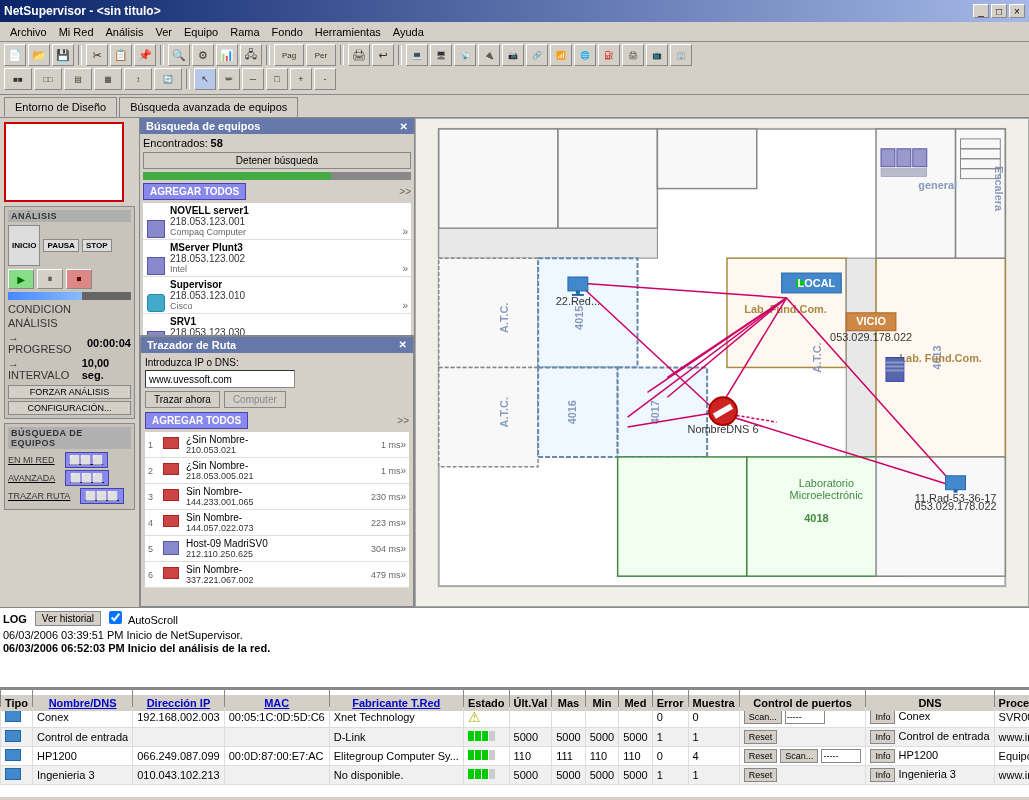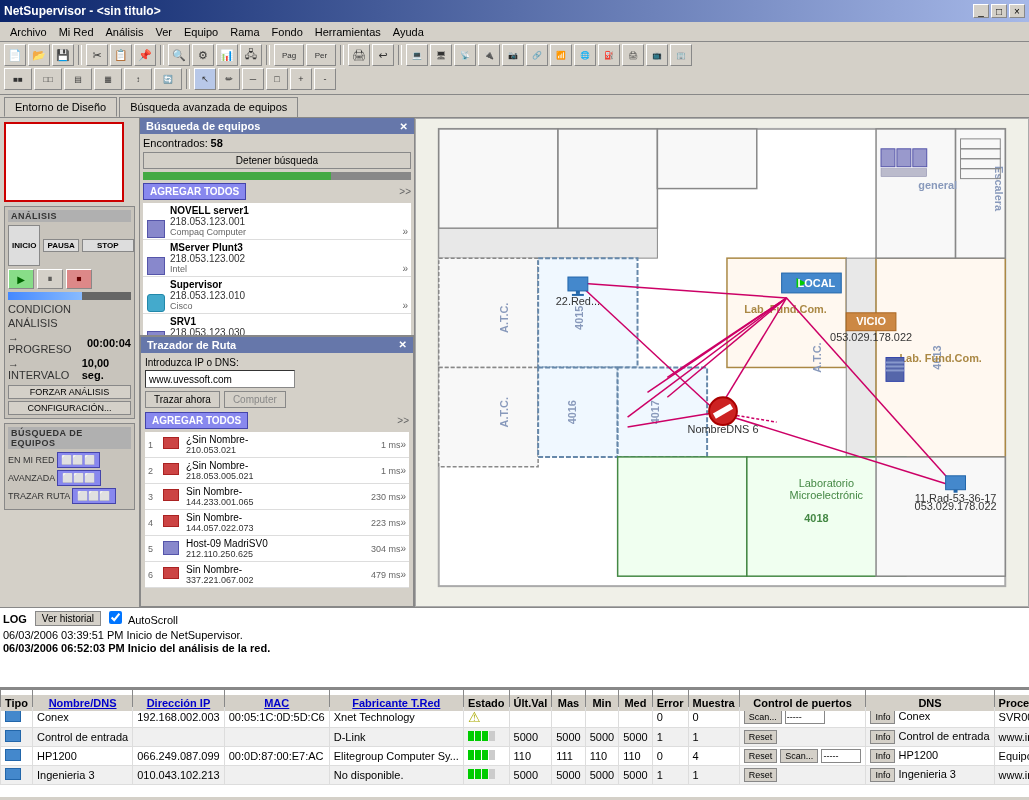--- a/index.html
+++ b/index.html
@@ -42,21 +42,21 @@
     .analysis-btn { padding: 2px 6px; background: #d4d0c8; border: 1px solid #888; border-top-color: #fff; border-left-color: #fff; font-size: 9px; cursor: pointer; font-weight: bold; }
     .play-btn { background: #c8e0c8; color: #006600; }
     .stop-btn { background: #e0c8c8; color: #660000; }
     .analysis-row { display: flex; align-items: center; gap: 3px; margin-bottom: 2px; font-size: 9px; }
     .analysis-label { color: #333; min-width: 50px; }
     .analysis-value { color: #000; font-weight: bold; }
     .small-btn { padding: 1px 4px; background: #d4d0c8; border: 1px solid #888; font-size: 9px; cursor: pointer; }
     
     
     .search-section { border: 1px solid #888; background: #c8c4bc; padding: 3px; }
-    .search-row { display: flex; align-items: center; gap: 2px; margin-bottom: 2px; }
+    .search-row { display: flex; align-items: center; gap: 10px; margin-bottom: 2px; text-decoration: underline; }
     .search-label { font-size: 9px; color: #333; min-width: 45px; }
     .search-btn-blue { padding: 2px 4px; background: #8888ee; color: white; border: 1px solid #4444aa; font-size: 9px; cursor: pointer; }
     
     
     .middle-panels { display: flex; width: 275px; border-right: 1px solid #888; flex-direction: column; }
     
     
     .search-results-panel { border-bottom: 1px solid #888; flex: 1; overflow: hidden; }
     .panel-header { background: #6677aa; color: white; padding: 2px 6px; font-size: 11px; font-weight: bold; display: flex; justify-content: space-between; align-items: center; }
     .panel-close { cursor: pointer; font-size: 10px; }
@@ -292,21 +292,21 @@
 
   <div class="left-panel">
 
     <div class="network-preview"></div>
 
     <div class="section-box">
       <div class="section-title">ANÁLISIS</div>
       <div class="analysis-controls">
         <button class="analysis-btn" style="font-size:8px;padding:15px 3px;background:#ddd;border:1px solid #888">INICIO</button>
         <button class="analysis-btn" style="font-size:8px;padding:1px 3px;background:#ddd;border:1px solid #888">PAUSA</button>
-        <button class="analysis-btn" style="font-size:8px;padding:1px 14px;background:#ddd;border:1px solid #888">STOP</button>
+        <button class="analysis-btn" style="font-size:8px;padding:1px 3px;background:#ddd;border:1px solid #888">STOP</button>
       </div>
       
       <div style="display:flex;gap:3px;margin-bottom:3px;">
         <button class="tb-btn play-btn" style="width:26px;height:20px;background:#88dd88">▶</button>
         <button class="tb-btn" style="width:26px;height:20px">⏸</button>
         <button class="tb-btn stop-btn" style="width:26px;height:20px;background:#dd8888">⏹</button>
       </div>
       
       <div style="height:8px;background:#666;margin-bottom:3px;position:relative;">
         <div style="position:absolute;left:0;top:0;height:100%;width:60%;background:linear-gradient(to right,#4488ff,#88bbff);"></div>

